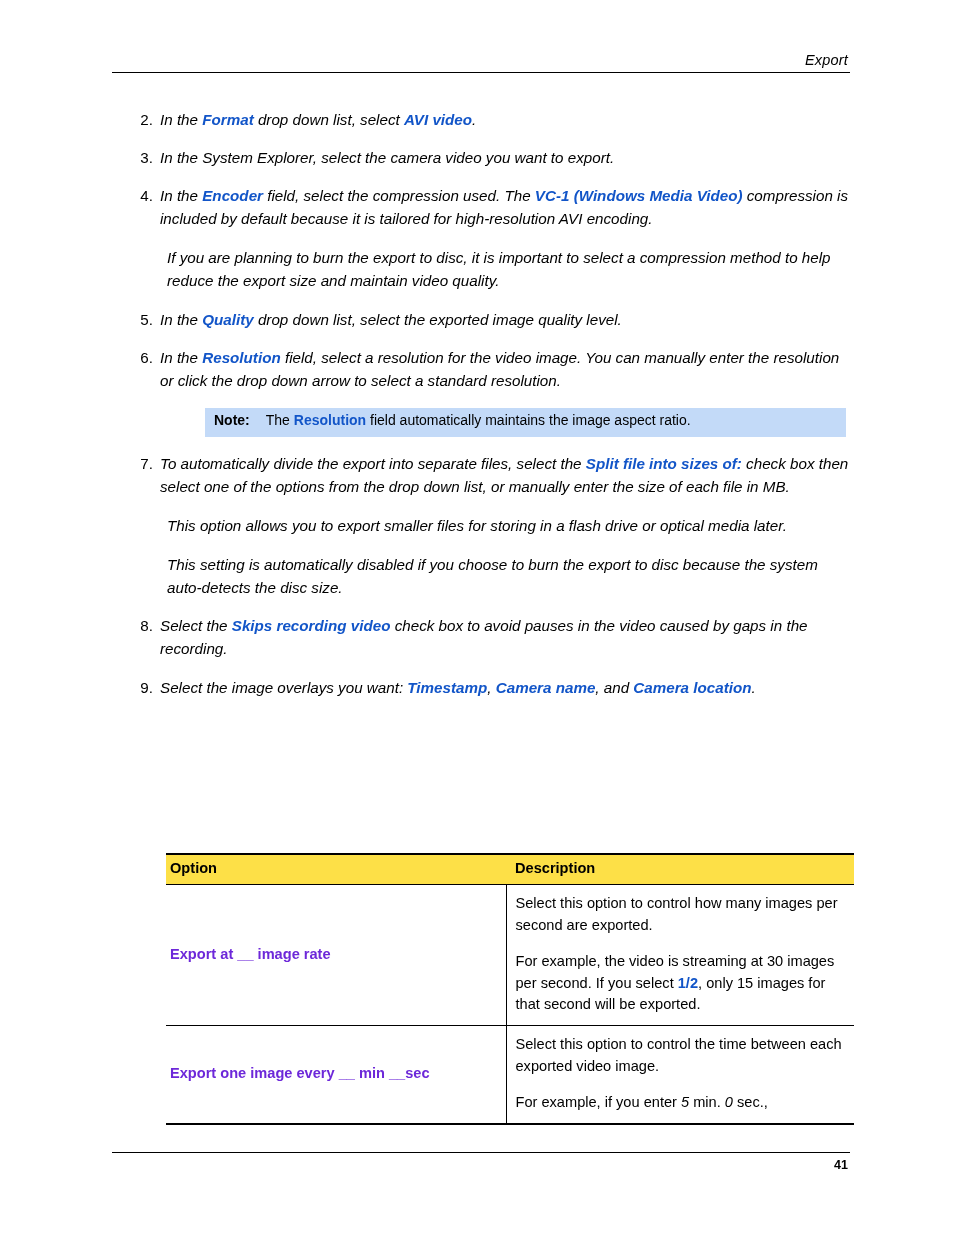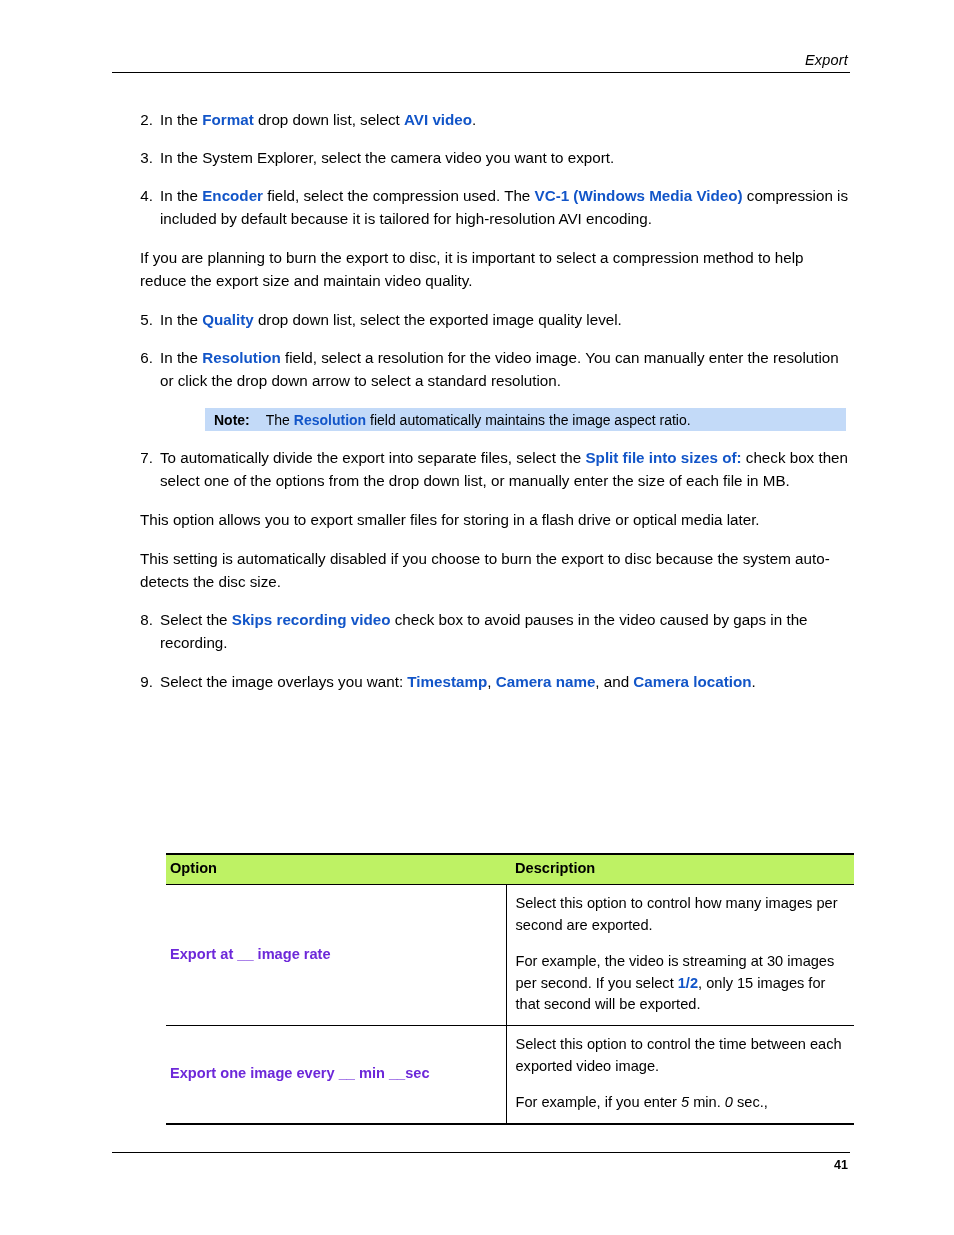--- a/index.html
+++ b/index.html
@@ -71,44 +71,45 @@
     padding-right: 7px;
     box-sizing: border-box;
     font-size: 15.2px;
     line-height: 1.52;
   }
   .ol-body {
     flex: 1;
   }
   .para {
     margin: 0;
+    font-style: italic;
   }
   .para + .para {
     margin-top: 16px;
   }
 
   
   .cont {
-    margin-left: 28px;
+    margin-left: 55px;
     margin-top: 16px;
   }
 
   b.kw {
     color: #1255c8;
     font-weight: bold;
   }
   .ital { font-style: italic; }
 
   
   .note-box {
     margin-left: 93px;
     margin-top: 16px;
     margin-right: 0;
     background: #c3daf8;
-    padding: 2px 0 0 0;
+    padding: 2px 0 6px 0;
     display: flex;
     align-items: flex-end;
     font-size: 14px;
     line-height: 1.5;
     width: 641px;
     box-sizing: border-box;
   }
   .note-label {
     font-weight: bold;
     padding-left: 9px;
@@ -122,21 +123,21 @@
     position: absolute;
     left: 166px;
     top: 853px;
     width: 675px;
     border-collapse: collapse;
     font-size: 14.6px;
     line-height: 1.5;
     table-layout: fixed;
   }
   .opt-table thead th {
-    background: #bef264;
+    background: #fde047;
     border-top: 2.4px solid #000;
     border-bottom: 1.2px solid #000;
     text-align: left;
     font-weight: bold;
     padding: 3px 0 4px 4px;
     font-size: 14.6px;
   }
   .opt-table th.col-opt { width: 336px; }
   .opt-table th.col-desc { width: 339px; padding-left: 9px; }
 

